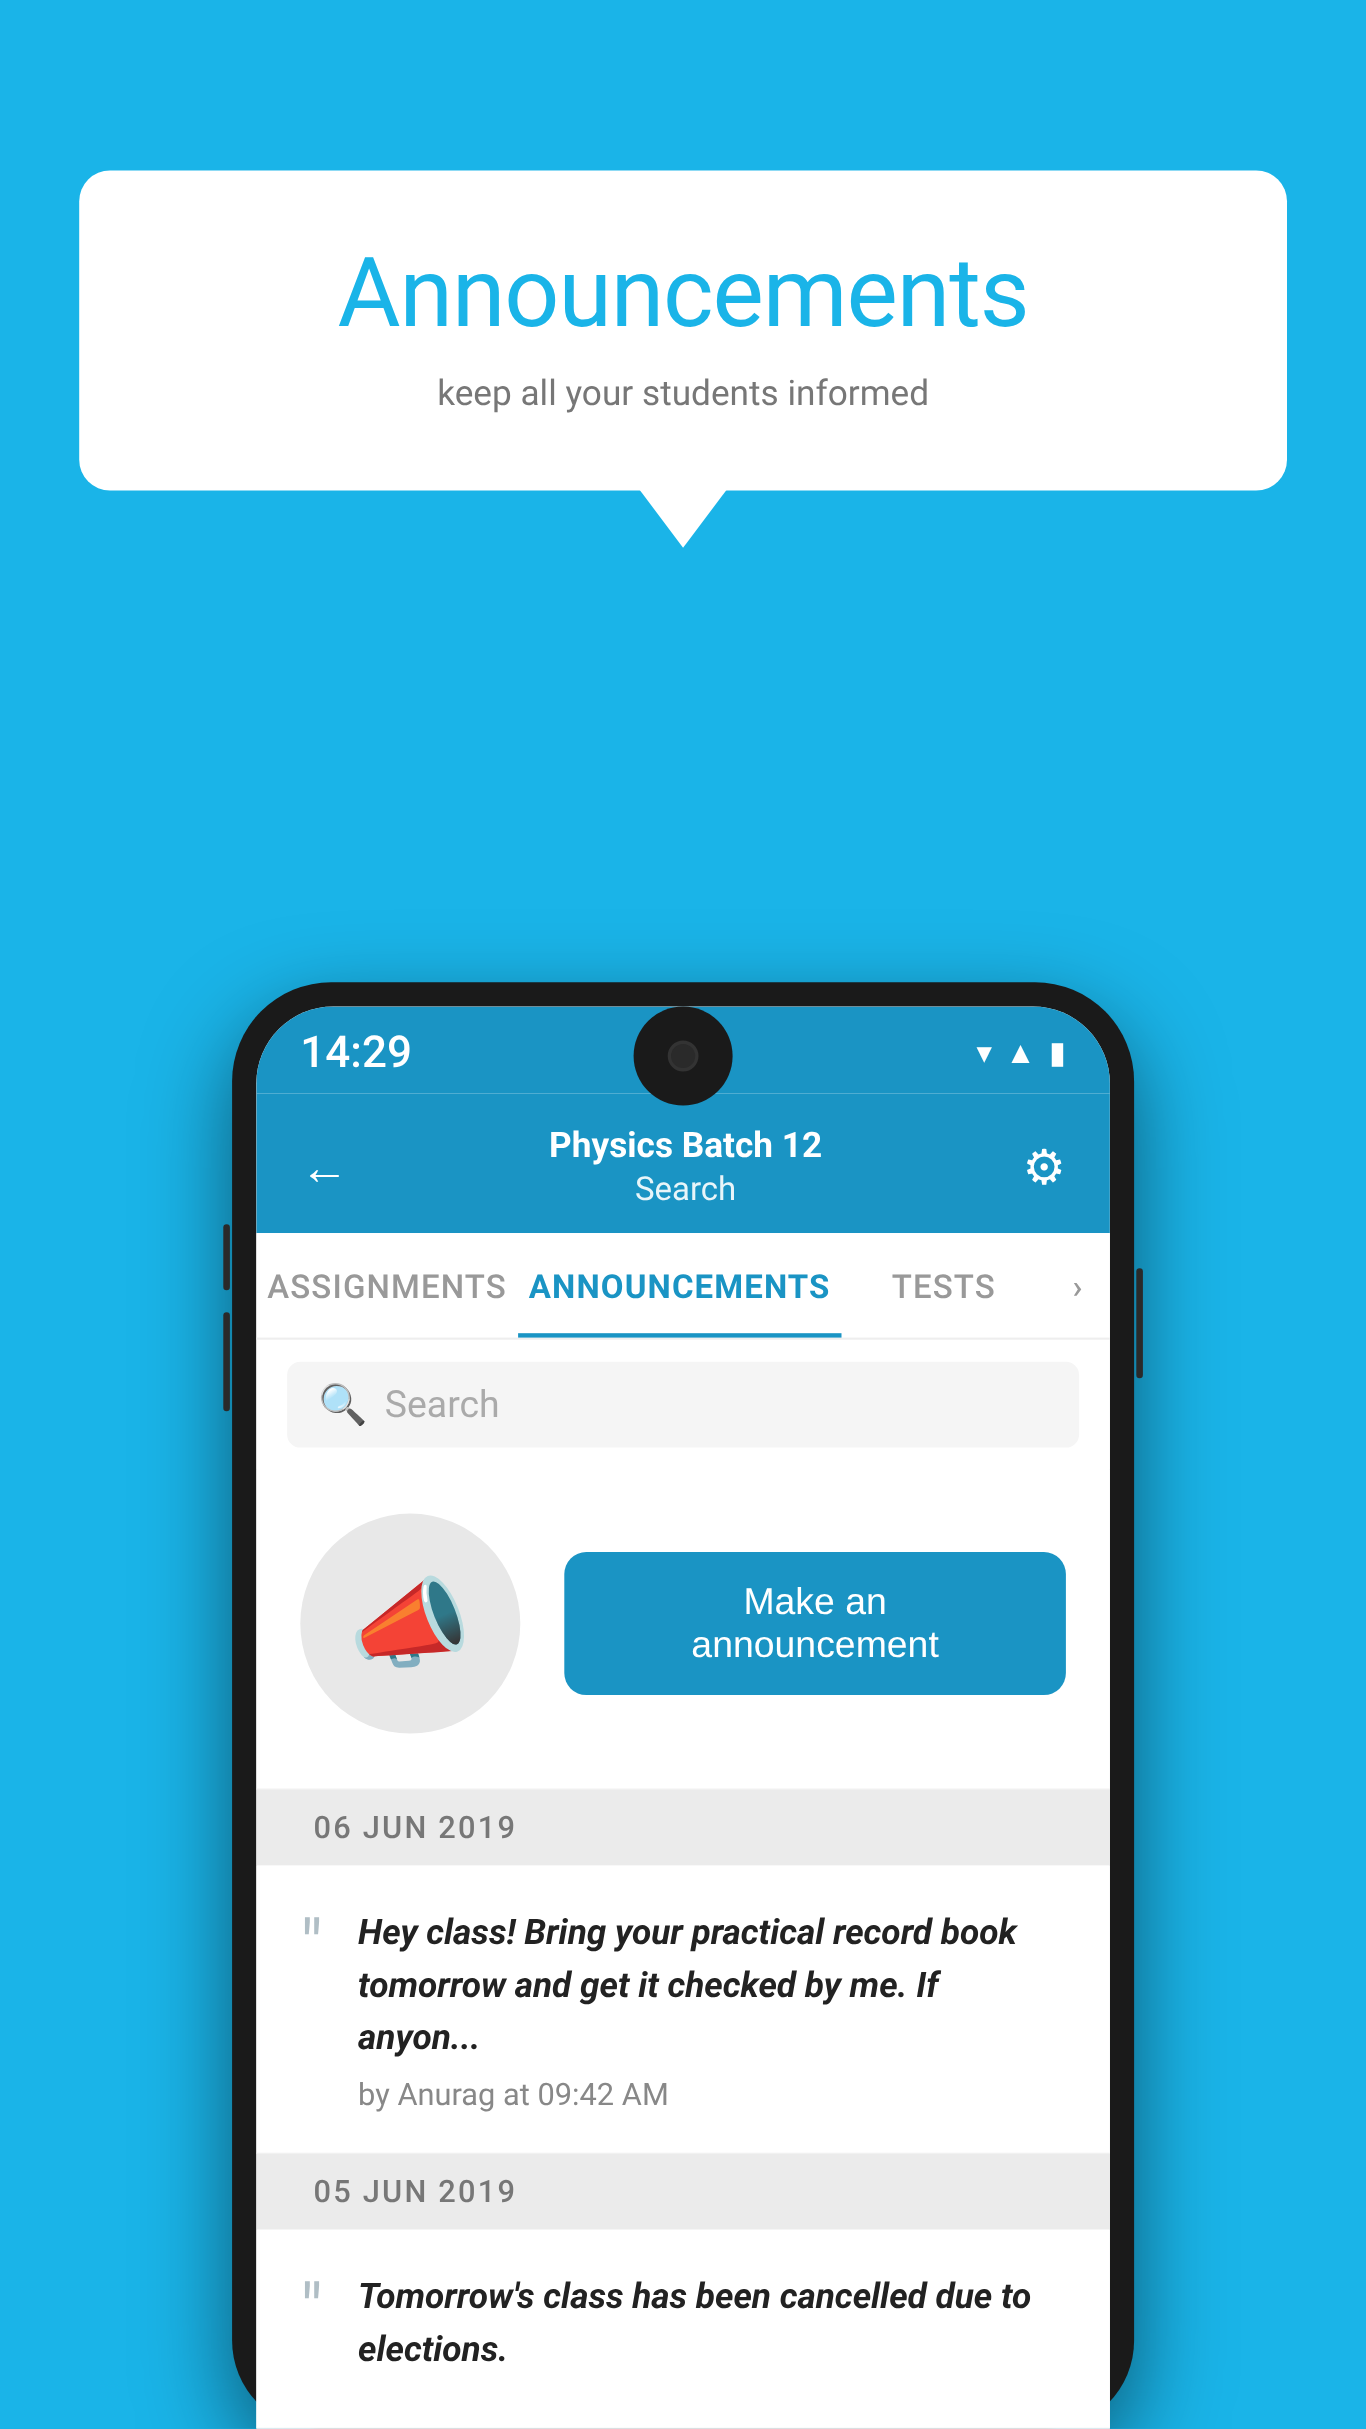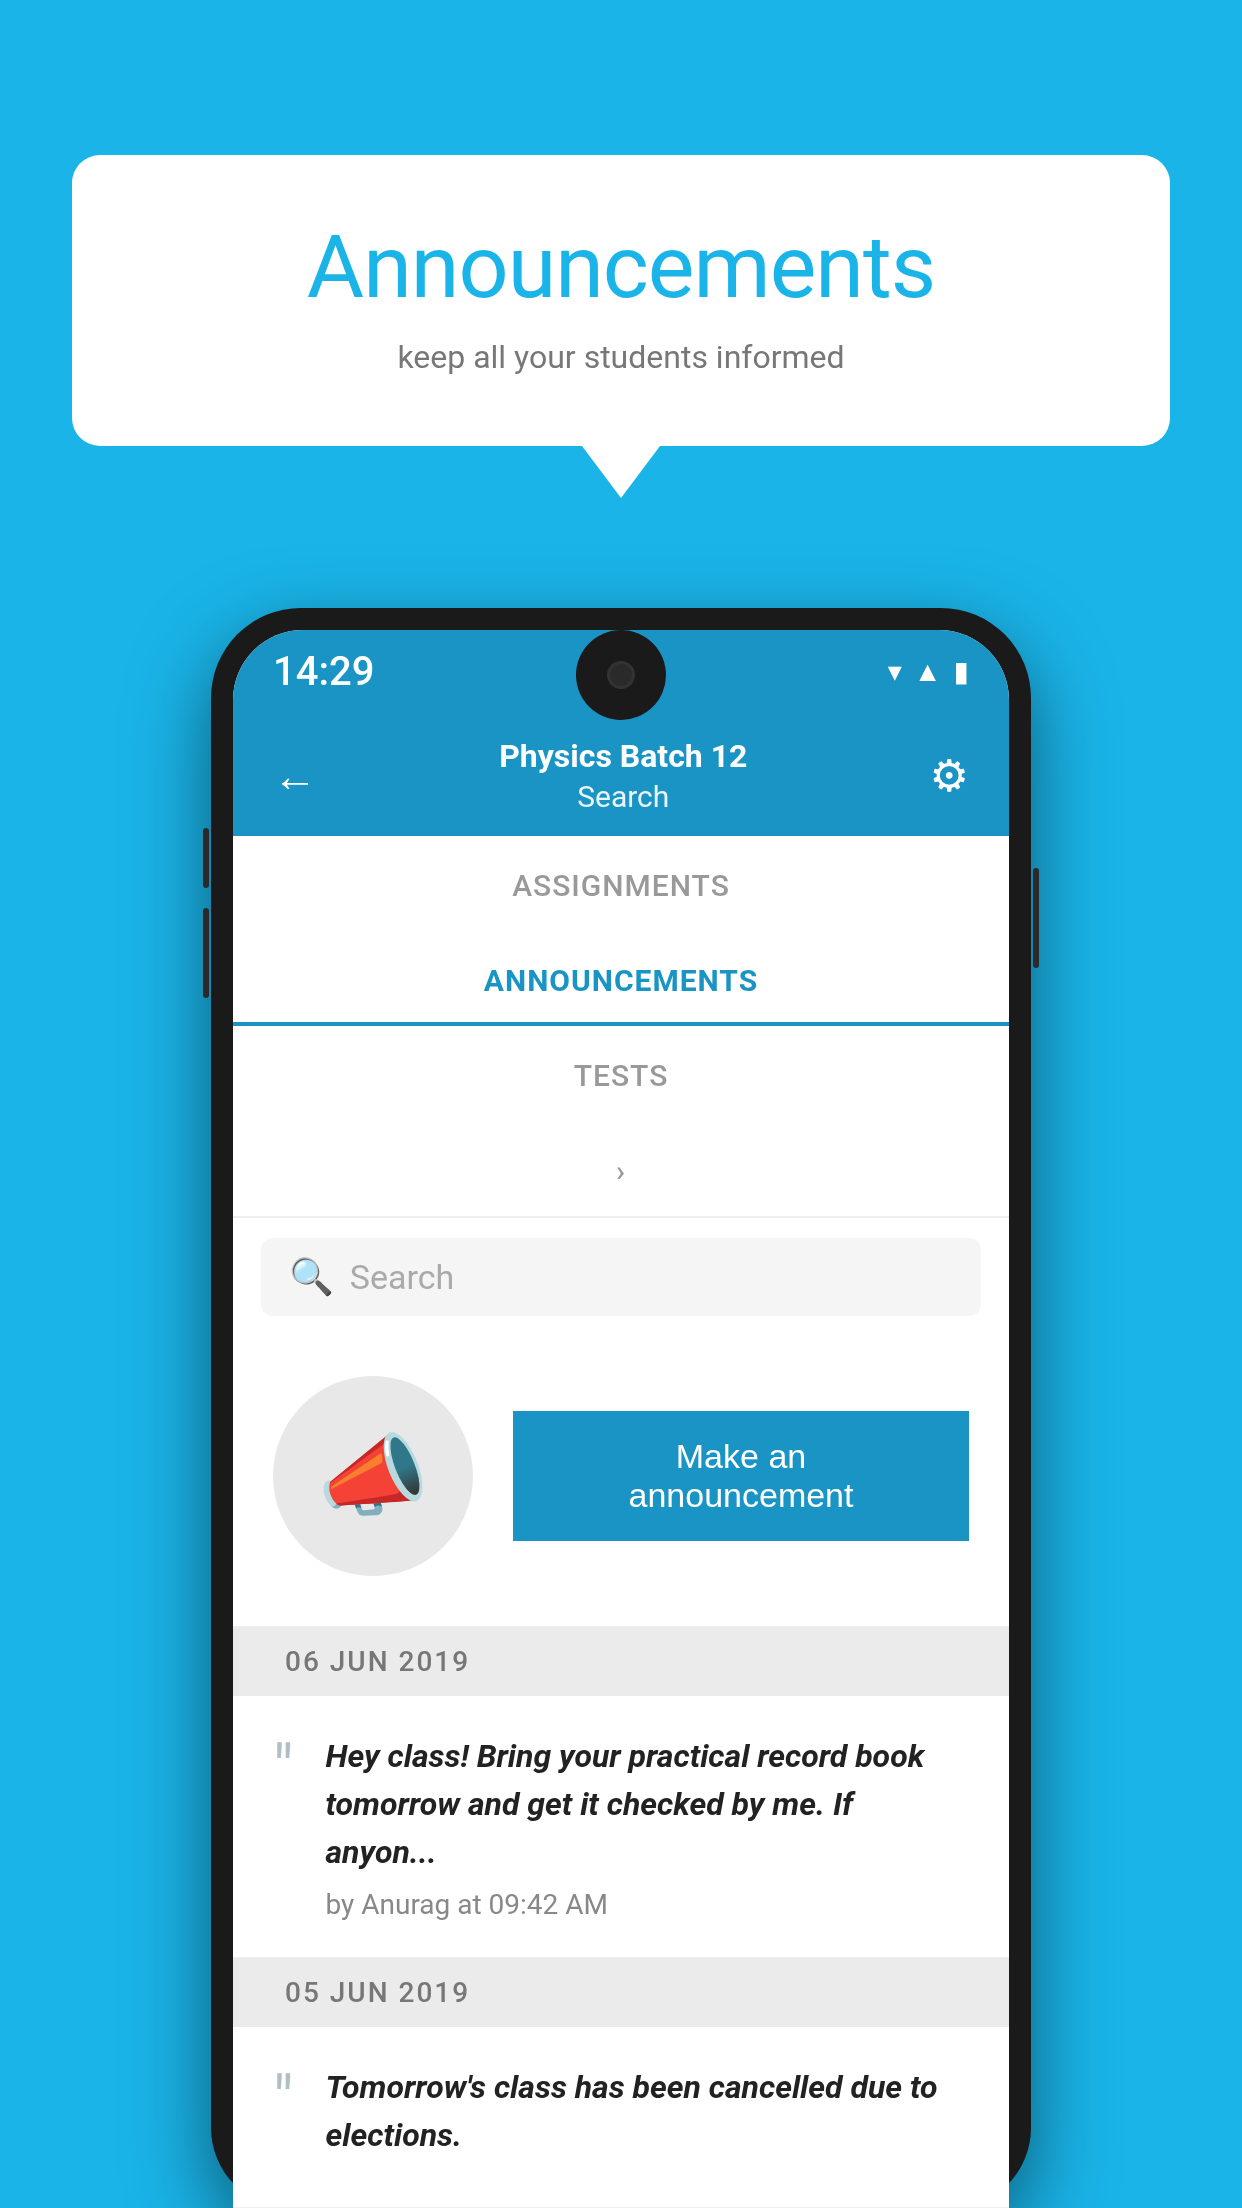--- a/index.html
+++ b/index.html
@@ -154,21 +154,20 @@
       font-size: 44px;
       cursor: pointer;
     }
 
     
     .tabs-bar {
       background: white;
       display: flex;
       border-bottom: 2px solid #eee;
       padding: 0 0px;
-      flex-direction: column;
     }
     .tab-item {
       flex: 1;
       text-align: center;
       padding: 32px 10px 24px;
       font-size: 30px;
       font-weight: 500;
       color: #999;
       letter-spacing: 1px;
       cursor: pointer;
@@ -236,21 +235,21 @@
     .cta-description {
       font-size: 32px;
       color: #666;
       line-height: 1.5;
       margin-bottom: 30px;
     }
     .cta-button {
       background: #1a94c4;
       color: white;
       border: none;
-      border-radius: 0;
+      border-radius: 20px;
       padding: 26px 48px;
       font-size: 34px;
       font-weight: 500;
       cursor: pointer;
       display: inline-block;
     }
 
     
     .date-header {
       background: #ebebeb;

